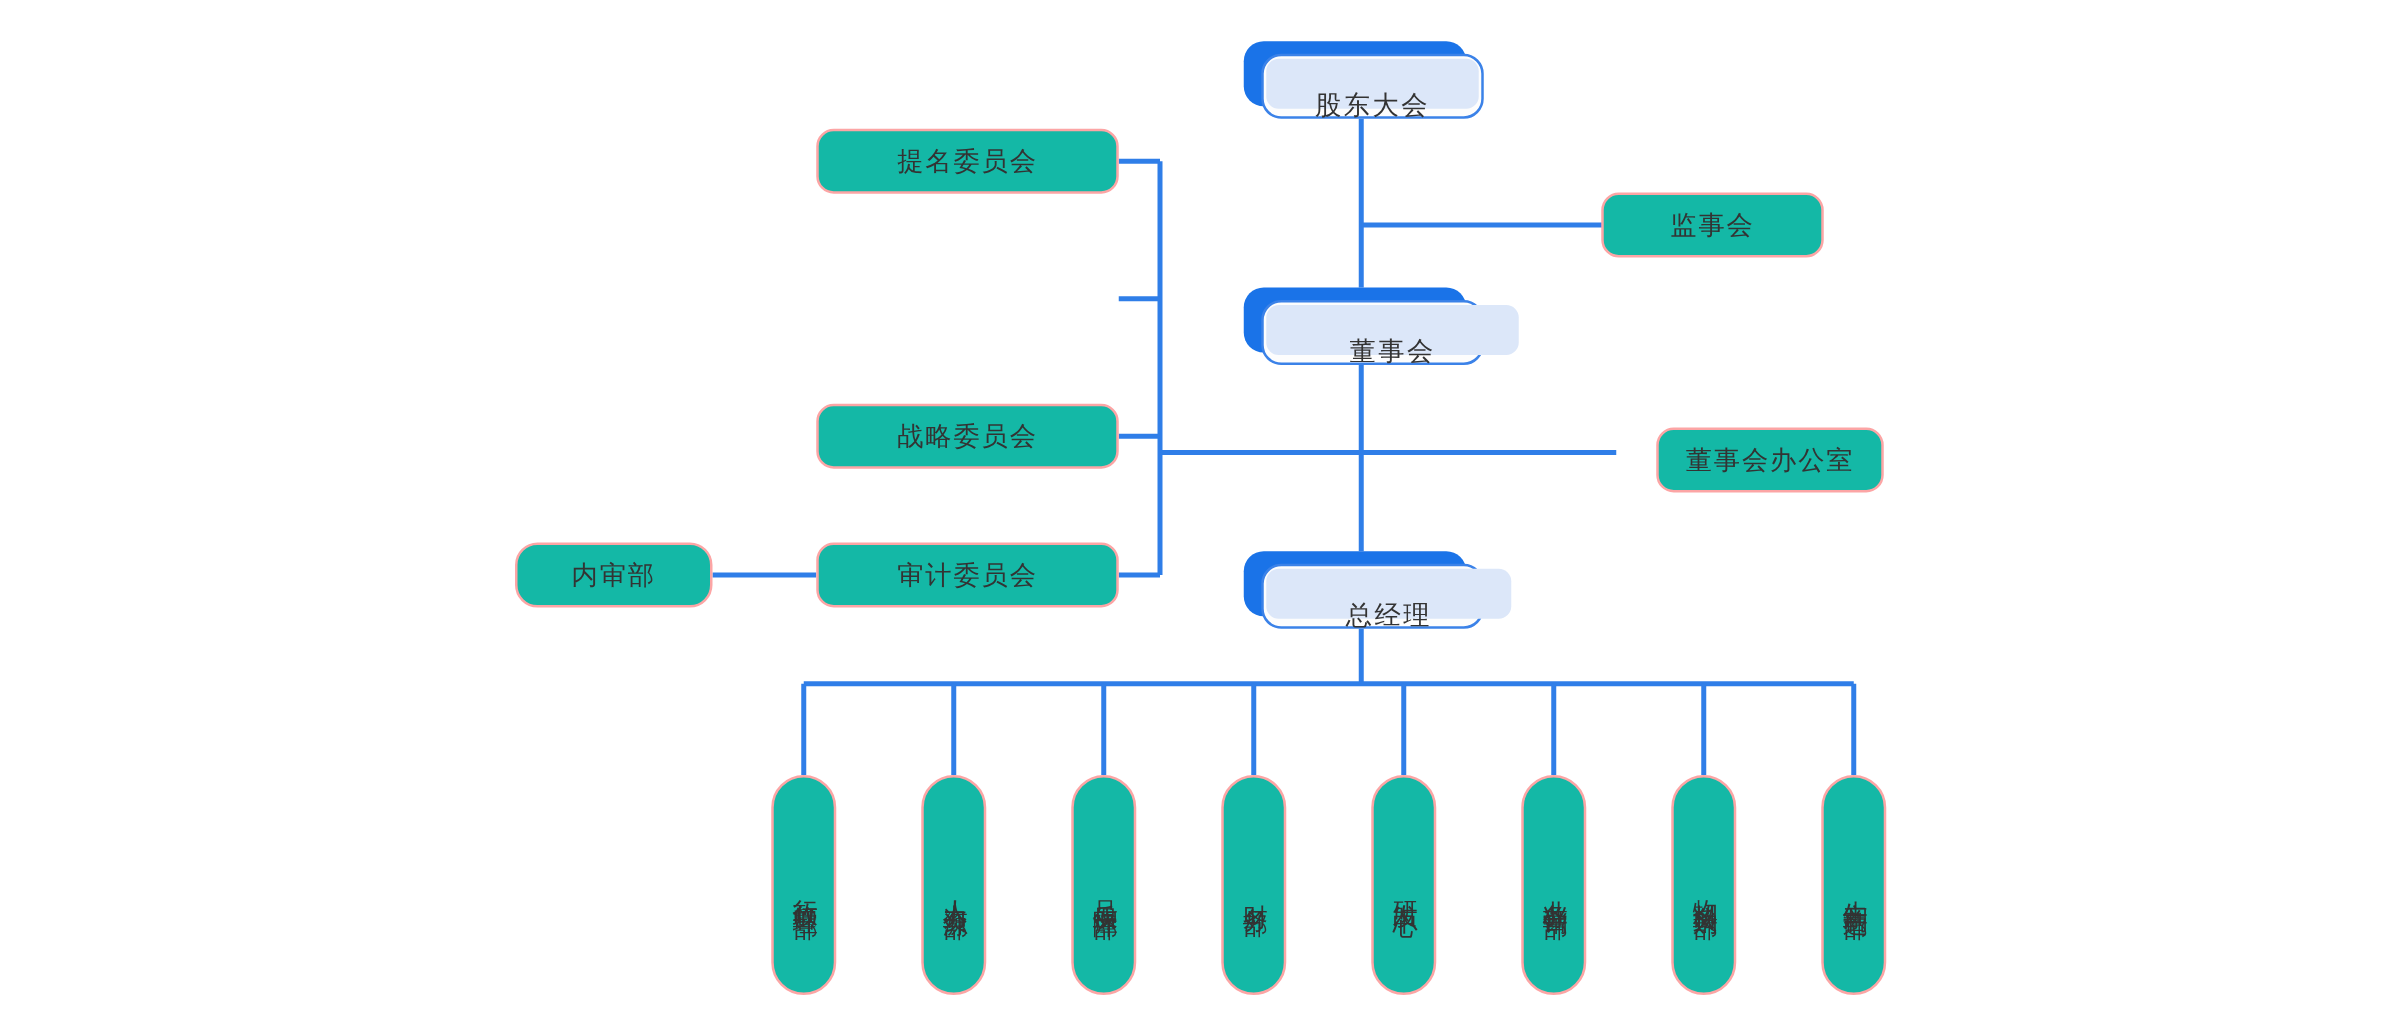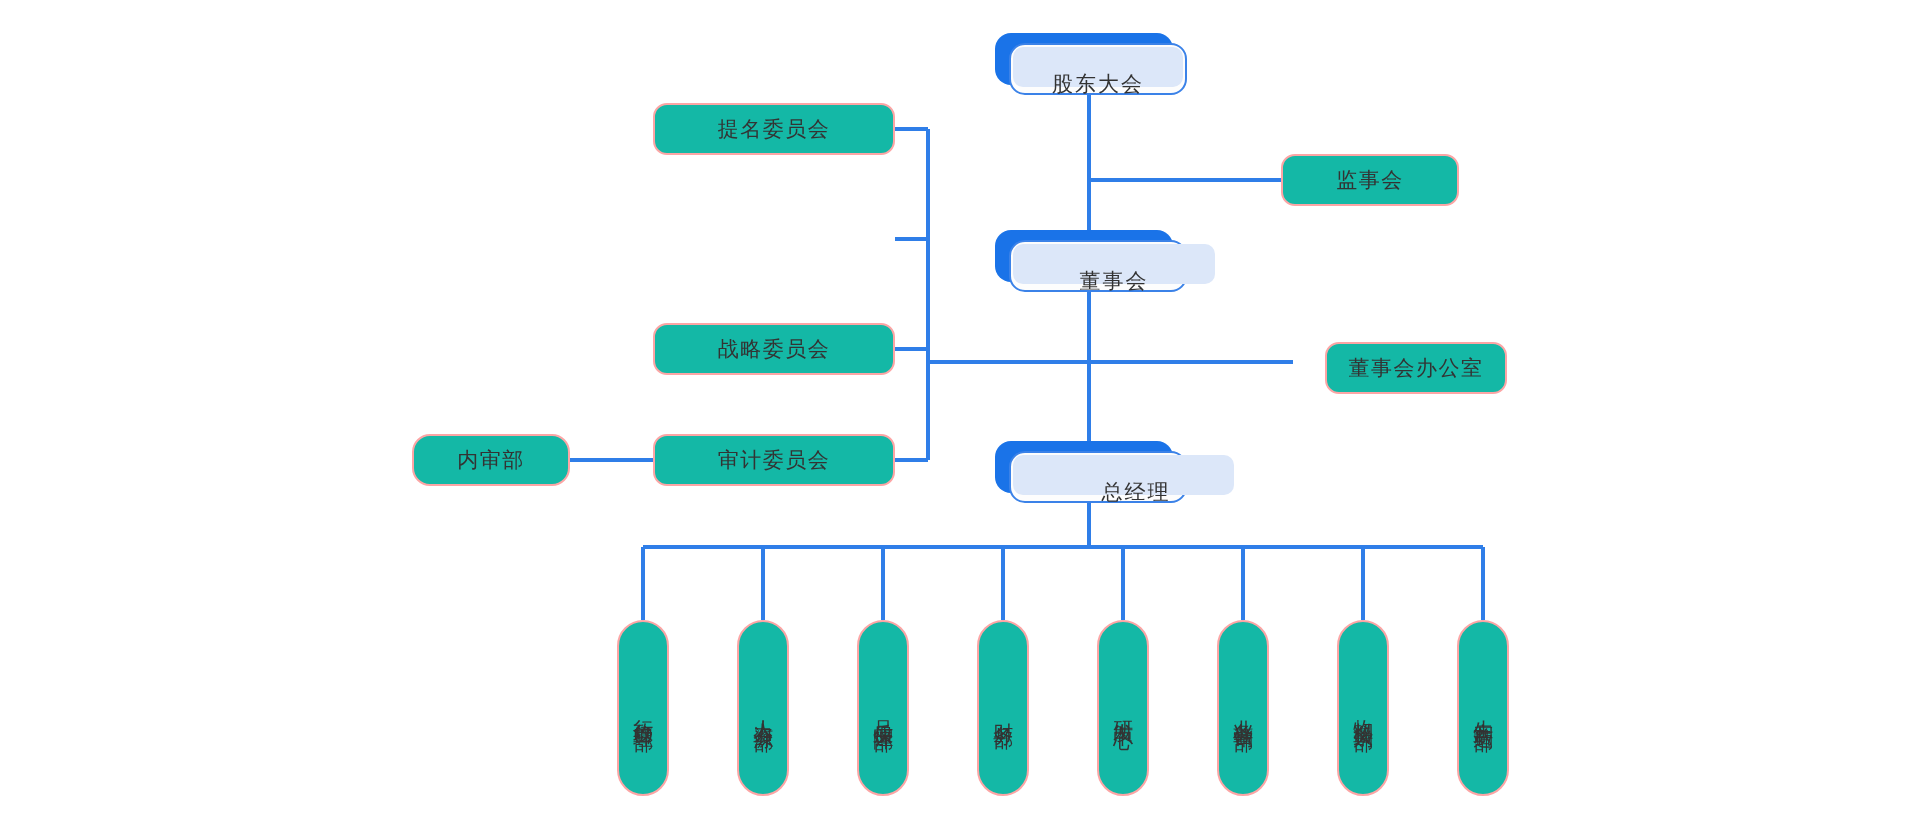--- a/index.html
+++ b/index.html
@@ -165,21 +165,21 @@
     <span class="shadow-plate" style="width: 178px; height: 52px;"></span>
     <span class="face-plate" style="width: 178px; height: 52px;"></span>
     <span class="inner-fill" style="width: 202px; height: 40px;">
       <span class="node-label">董事会</span>
     </span>
   </div>
 
   <div class="node node-primary" style="left: 995px; top: 441px; width: 192px; height: 62px;">
     <span class="shadow-plate" style="width: 178px; height: 52px;"></span>
     <span class="face-plate" style="width: 178px; height: 52px;"></span>
-    <span class="inner-fill" style="width: 196px; height: 40px; padding-left: 25px;">
+    <span class="inner-fill" style="width: 196px; height: 40px;">
       <span class="node-label">总经理</span>
     </span>
   </div>
 
   <div class="node" style="left: 1281px; top: 154px; width: 178px; height: 52px;">
     <span class="node-label-h">监事会</span>
   </div>
 
   <div class="node" style="left: 1293px; top: 342px; width: 182px; height: 52px; margin-left: 32px;">
     <span class="node-label-h">董事会办公室</span>

